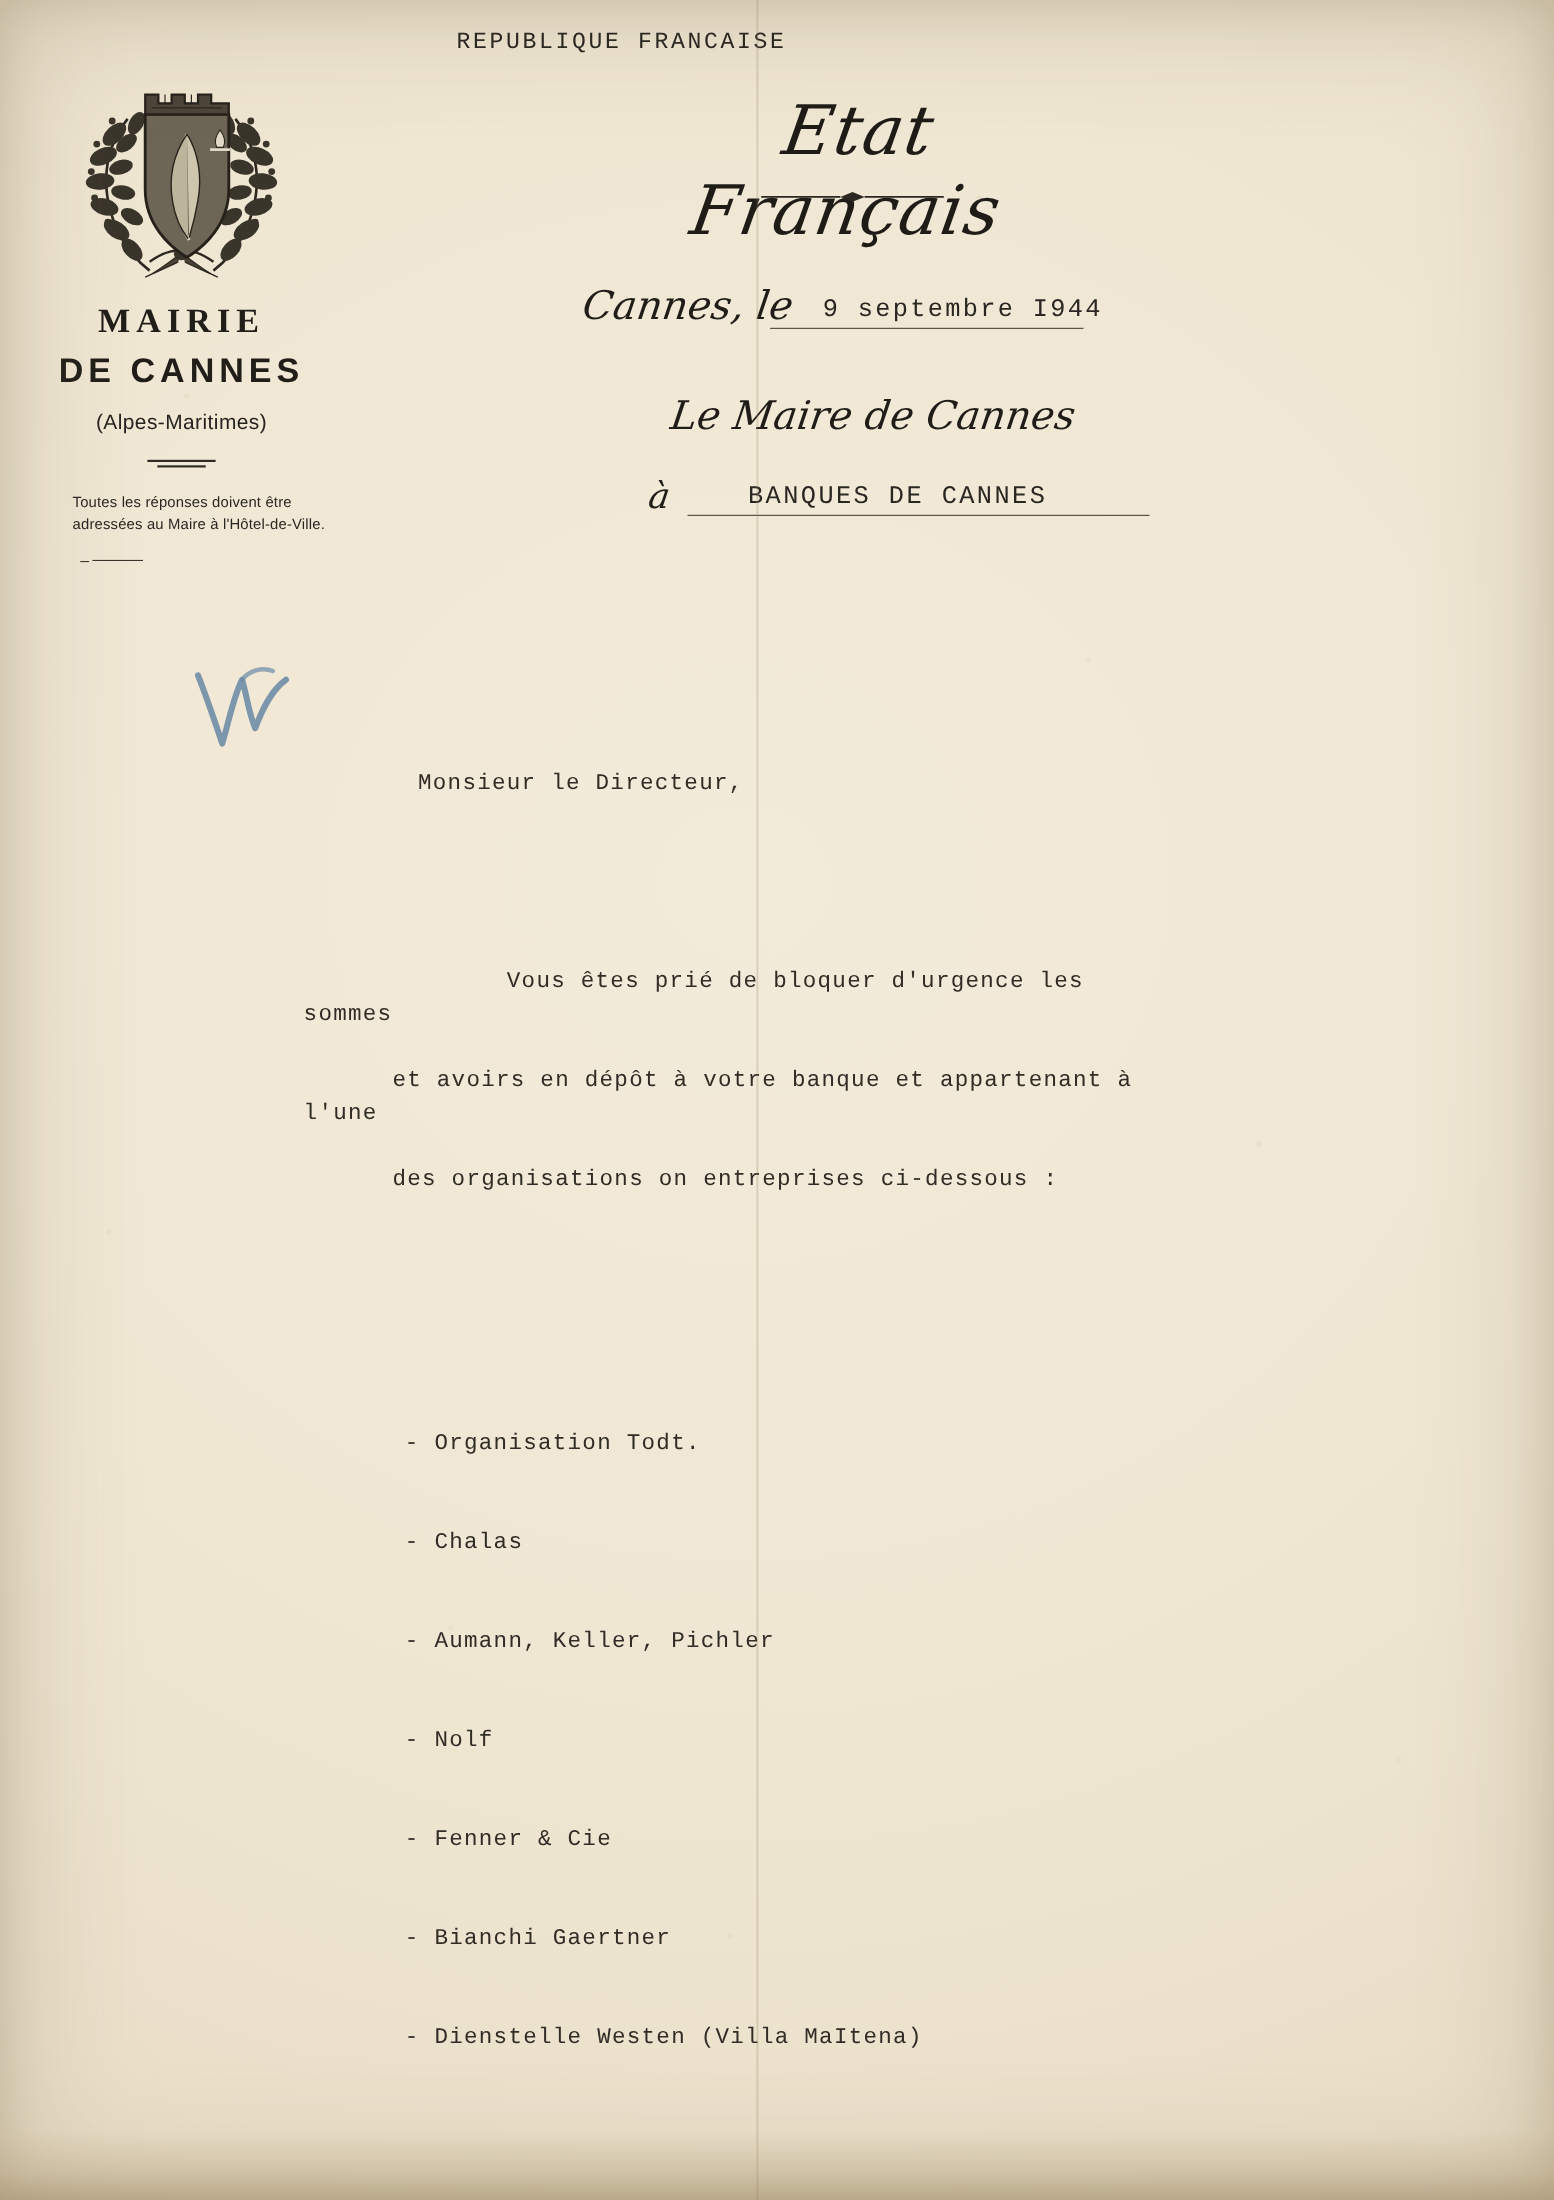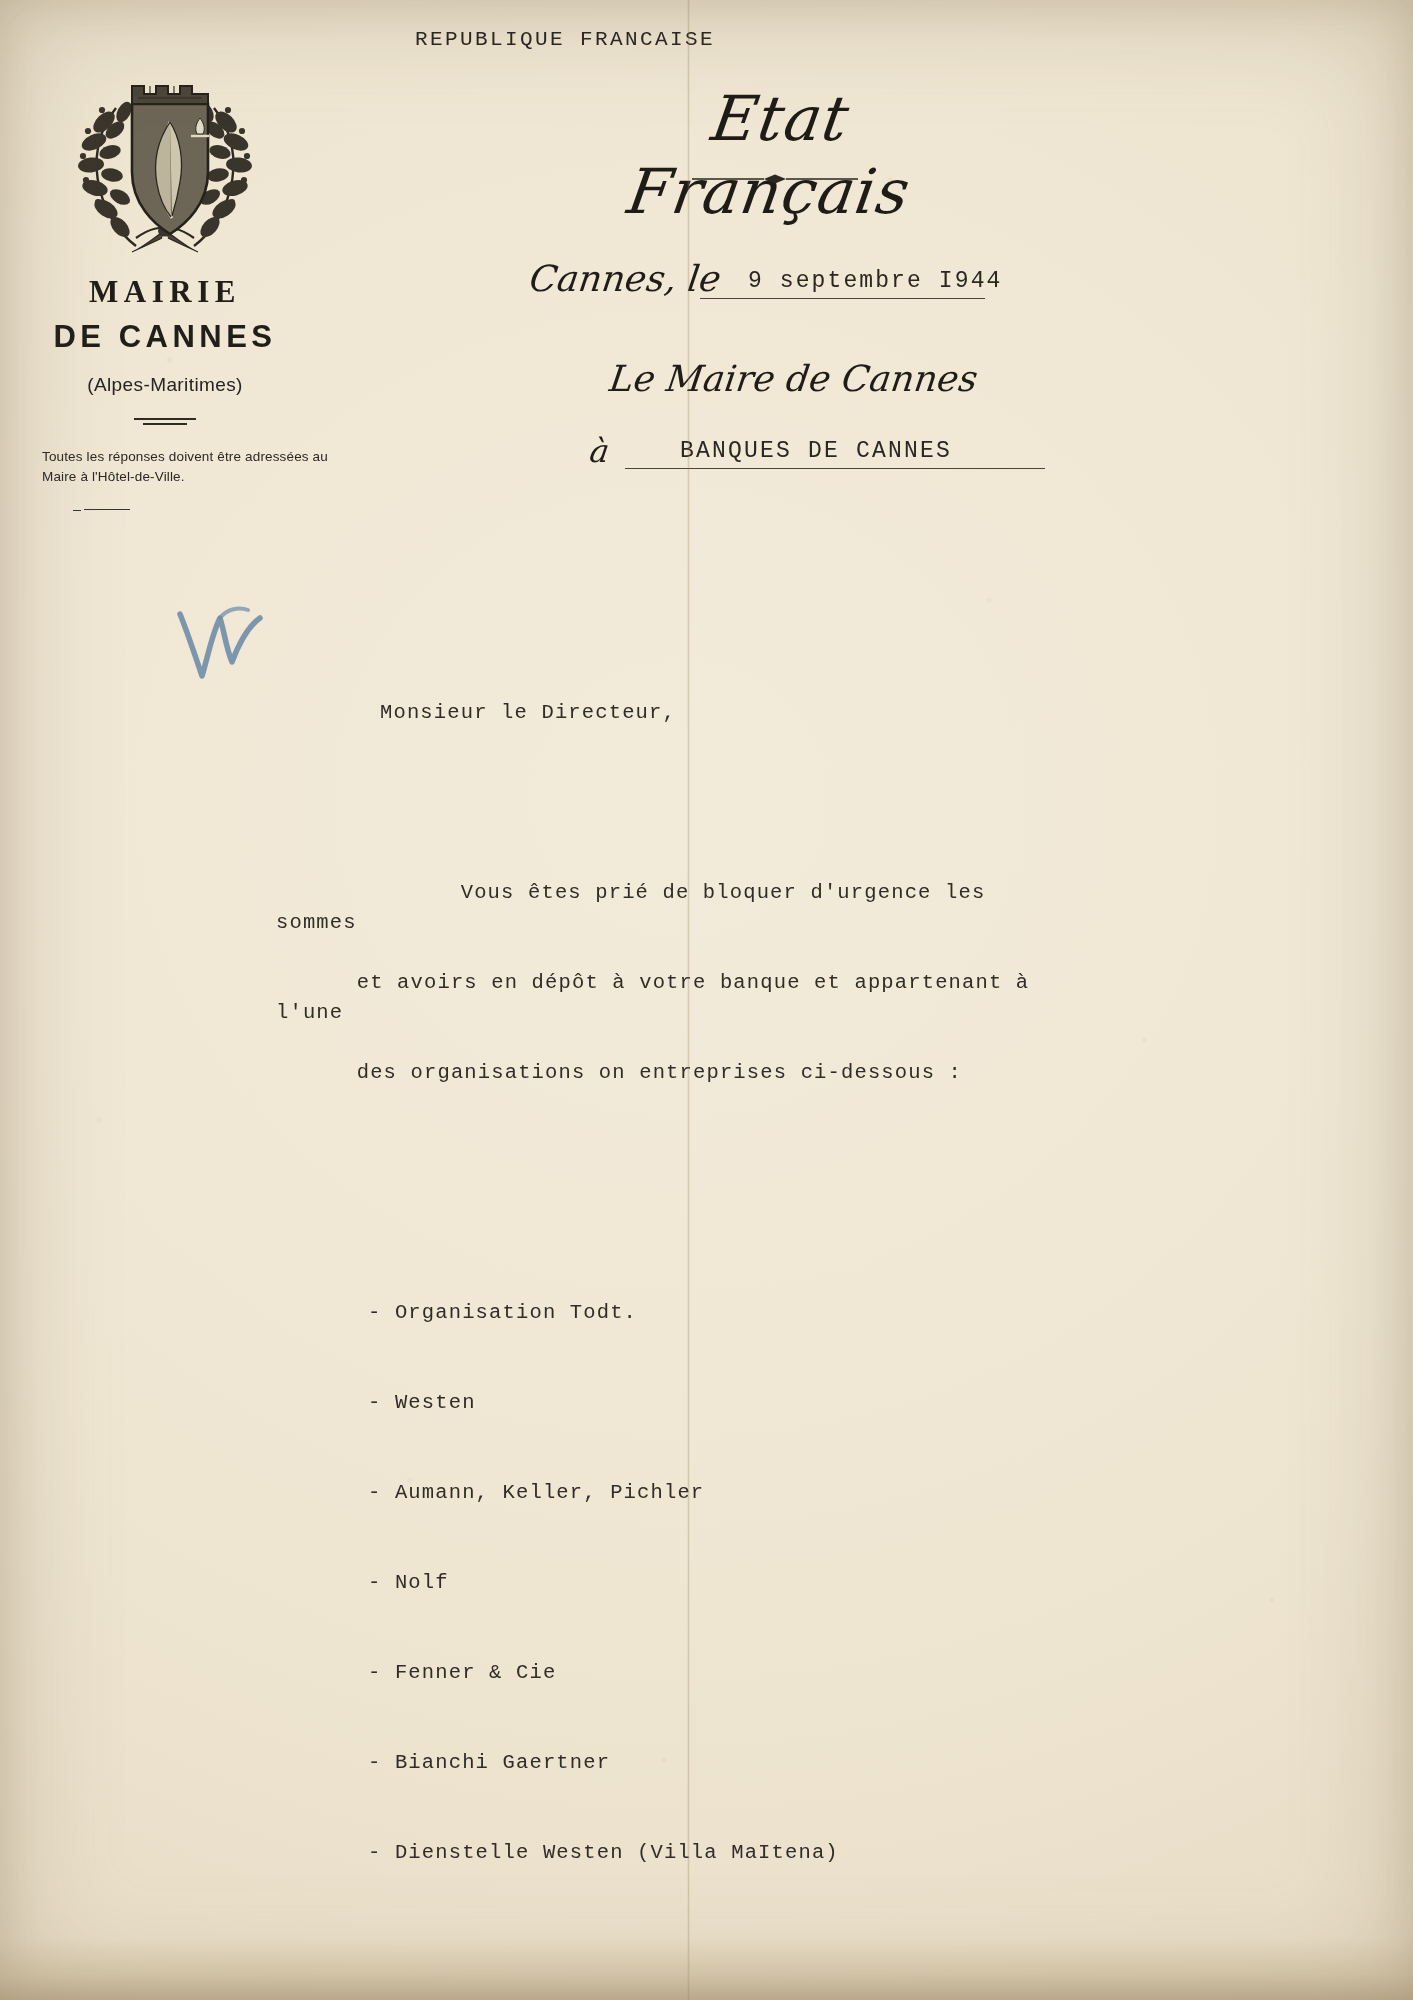--- a/index.html
+++ b/index.html
@@ -84,21 +84,21 @@
   }
   .rule-double:after {
     content: ""; display: block; width: 44px; margin: 3px auto 0;
     border-top: 2.6px solid #2e2a24;
   }
   .lh-note {
     margin-top: 22px;
     font-size: 13.5px;
     line-height: 1.47;
     text-align: left;
-    padding-left: 42px;
+    padding-left: 66px;
     letter-spacing: .15px;
     color: #2a2723;
   }
   .rule-short {
     width: 46px; margin: 22px 0 0 84px;
     border-top: 1.6px solid #3a352c;
   }
   .rule-short:before {
     content: ""; display: block; width: 8px; margin-left: -11px; margin-bottom: 2px;
     border-top: 1.6px solid #3a352c;
@@ -294,21 +294,21 @@
     <div class="salut">Monsieur le Directeur,</div>
 
     <div class="para">
       <span class="ind"></span><span>Vous êtes prié de bloquer d'urgence les sommes</span><br>
       <span>et avoirs en dépôt à votre banque et appartenant à l'une</span><br>
       <span>des organisations on entreprises ci-dessous :</span>
     </div>
 
     <div class="org-list">
       <span class="li">- Organisation Todt.</span>
-      <span class="li">- Westen</span>
+      <span class="li">- Chalas</span>
       <span class="li">- Aumann, Keller, Pichler</span>
       <span class="li">- Nolf</span>
       <span class="li">- Fenner &amp; Cie</span>
       <span class="li">- Bianchi Gaertner</span>
       <span class="li">- Dienstelle Westen (Villa MaItena)</span>
       
       
       
     </div>
 

